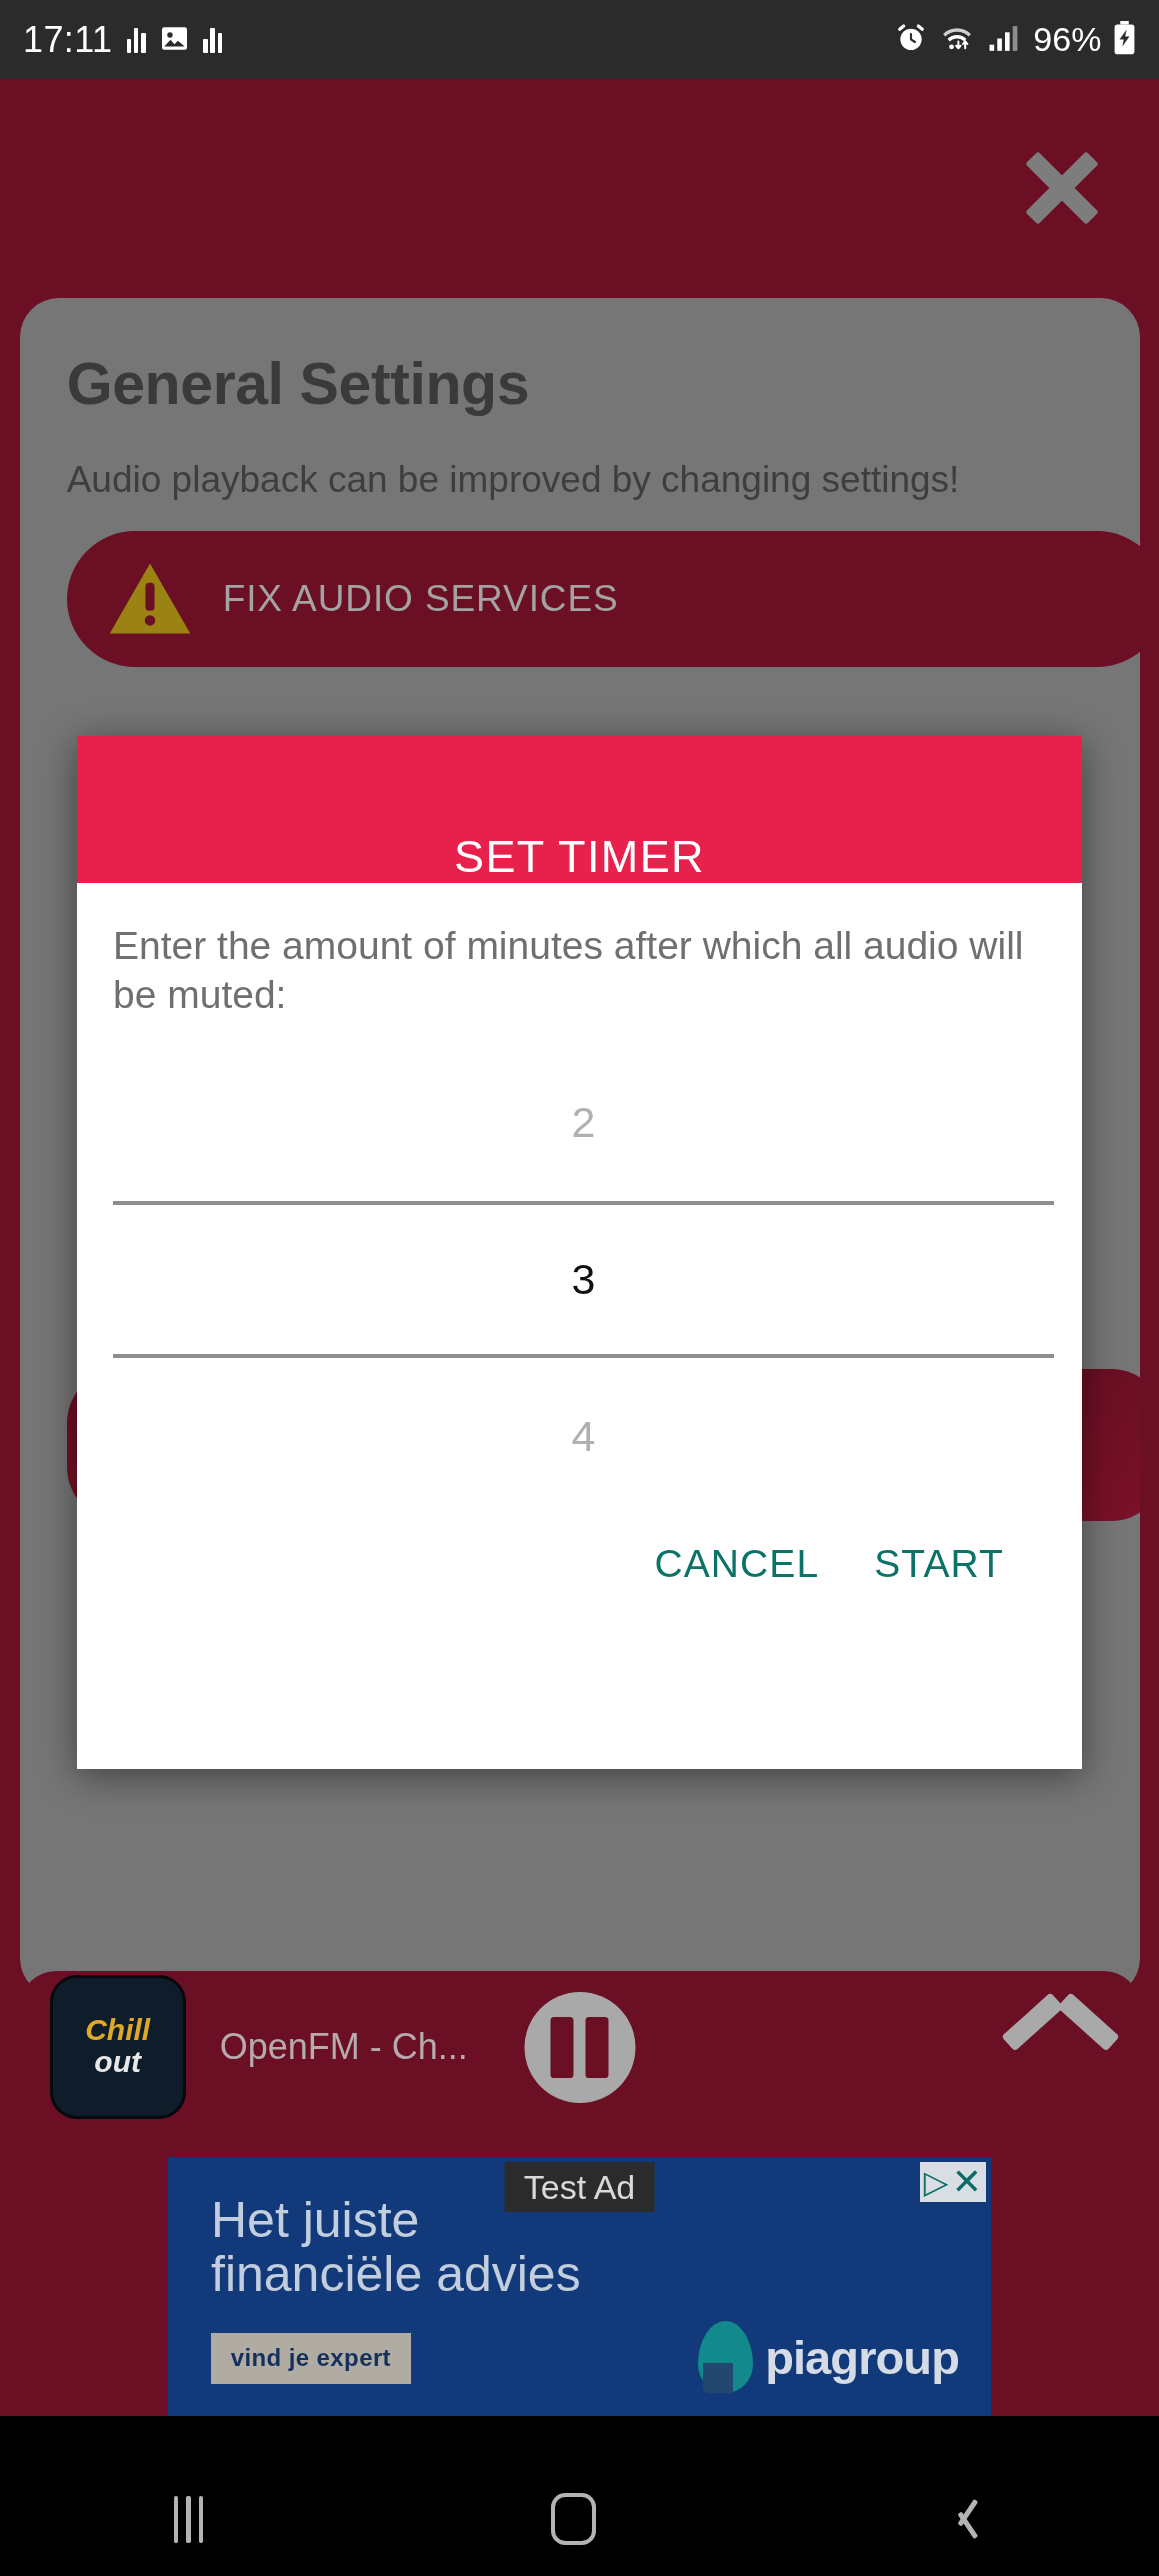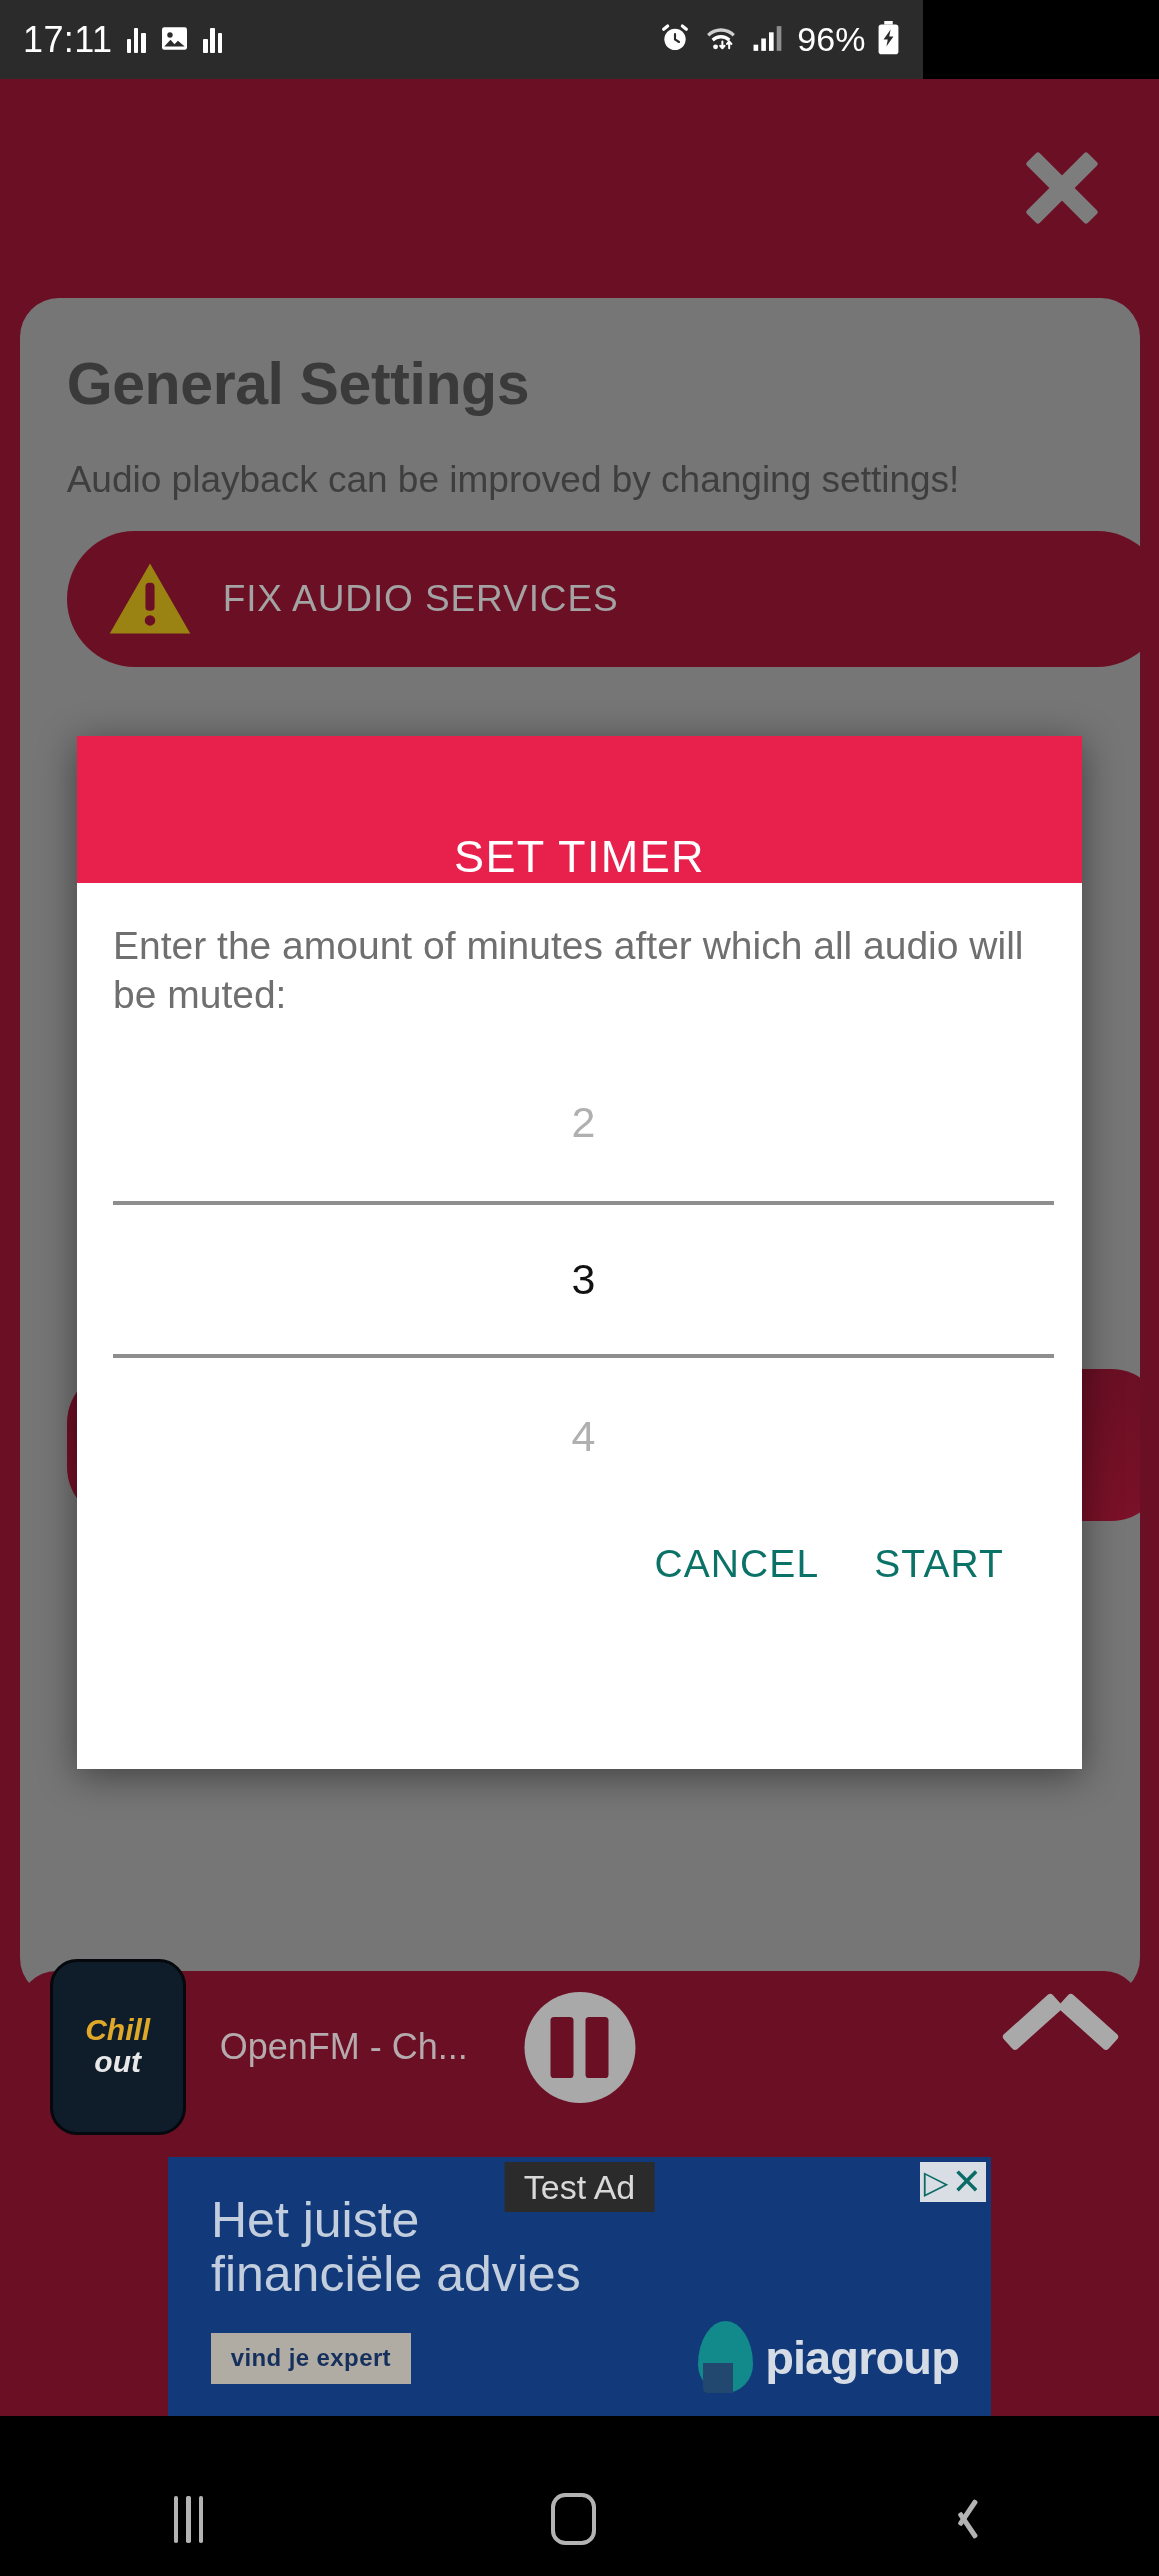--- a/index.html
+++ b/index.html
@@ -6,21 +6,21 @@
   html, body {
     width:1159px; height:2576px;
     background:#000;
     font-family:"Liberation Sans", sans-serif;
     overflow:hidden;
   }
   #screen { position:relative; width:1159px; height:2576px; overflow:hidden; }
 
   
   .statusbar{
-    position:absolute; left:0; top:0; width:923px; height:79px;
+    position:absolute; left:0; top:0; width:1159px; height:79px;
     background:#2b2b2b; display:flex; align-items:center;
     padding:0 23px; color:#fff;
   }
   .sb-left{ display:flex; align-items:center; gap:14.3px; }
   .sb-time{ font-size:36px; font-weight:400; letter-spacing:0.4px; }
   .sb-right{ margin-left:auto; display:flex; align-items:center; gap:11.6px; }
   .sb-batt-text{ font-size:34px; font-weight:500; }
   .eq-icon{ display:flex; align-items:flex-end; gap:2.7px; height:27px; }
   .eq-icon i{ display:block; width:4.5px; background:#fff; border-radius:0.9px; }
   .eq-icon i:nth-child(1){ height:14.3px; }
@@ -78,21 +78,21 @@
   }
   .terms-ico{ width:77px; height:64px; margin-right:23px; }
 
   
   .player{
     position:absolute; left:19.7px; top:1971px; width:1120px; height:152px;
     background:#6b0f24; border-radius:36px;
     display:flex; align-items:center; padding:0 30px;
   }
   .album{
-    width:136px; height:176px; border-radius:27px; background:#0f1d2b;
+    width:136px; height:144px; border-radius:27px; background:#0f1d2b;
     display:flex; flex-direction:column; align-items:center; justify-content:center;
     flex:none; border:3.6px solid #05080c;
   }
   .album .t1{ font-size:30px; font-weight:700; font-style:italic; color:#e0a829; line-height:1; }
   .album .t2{ font-size:30px; font-weight:700; font-style:italic; color:#e8e8e8; line-height:1.15;text-align:right; }
   .track{ margin-left:34px; font-size:36px; color:#b5aaad; white-space:nowrap; }
   .pause{
     position:absolute; left:50%; transform:translateX(-50%);
     width:111px; height:111px; border-radius:50%; background:#a9a9a9;
     display:flex; align-items:center; justify-content:center; gap:12.5px;

